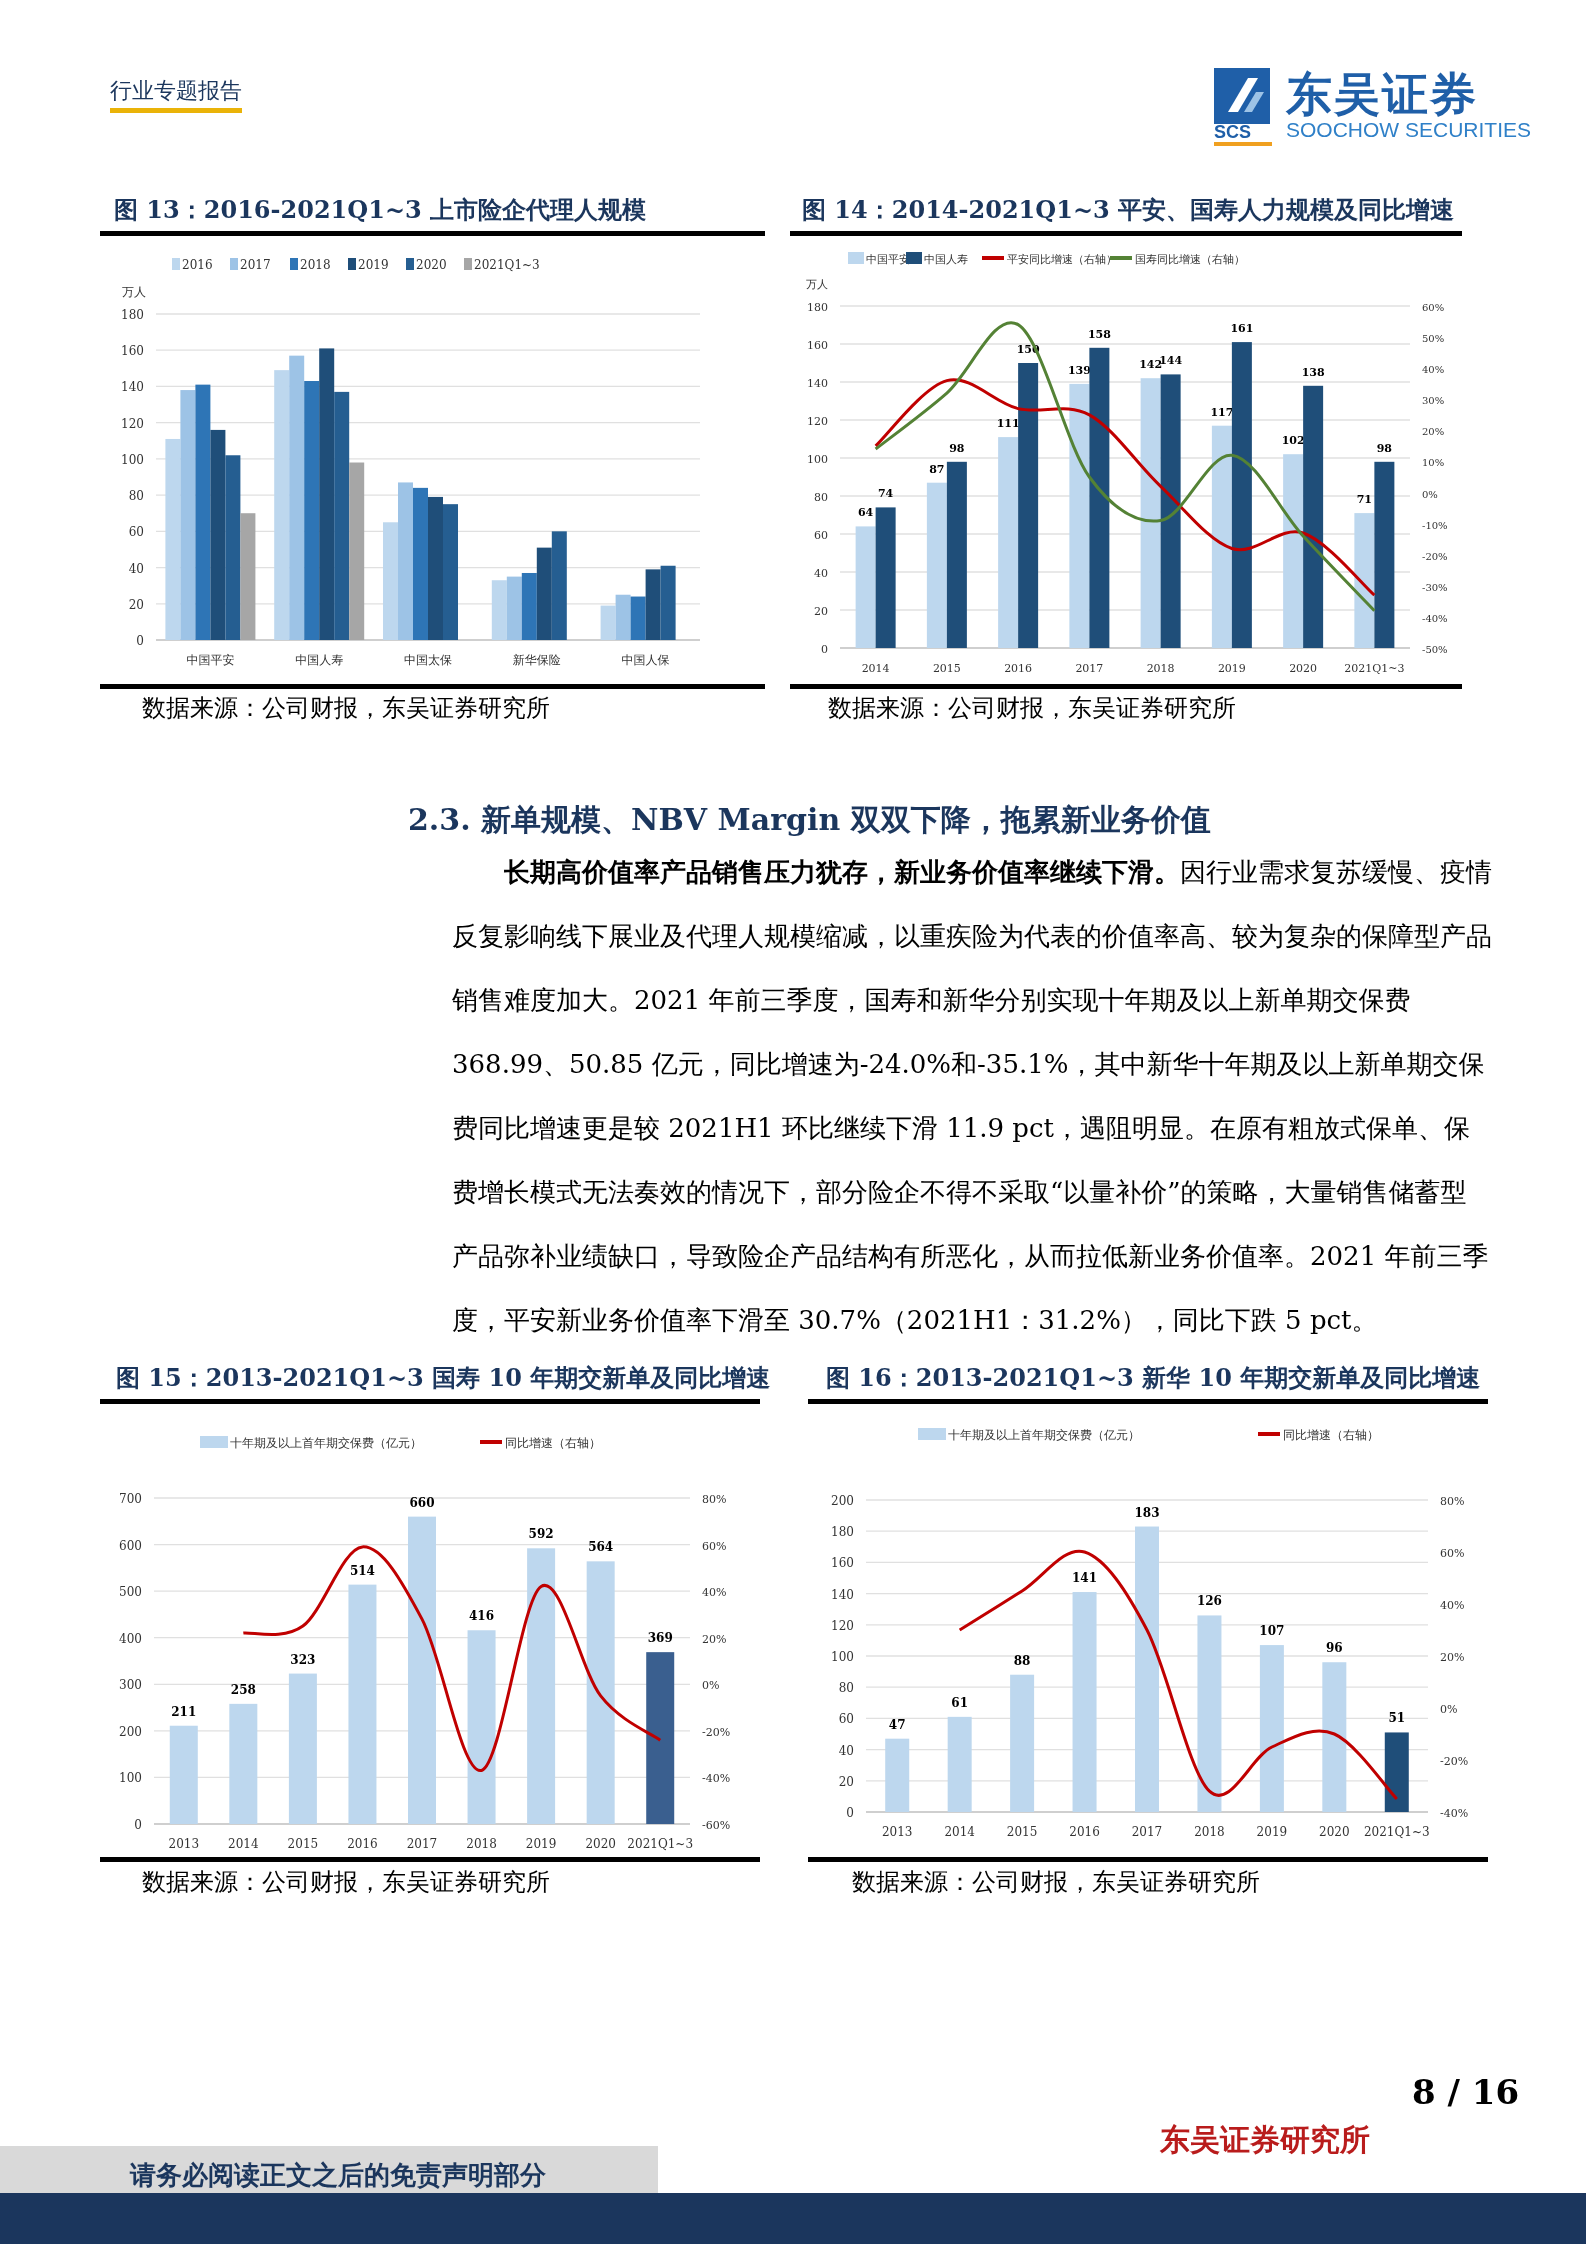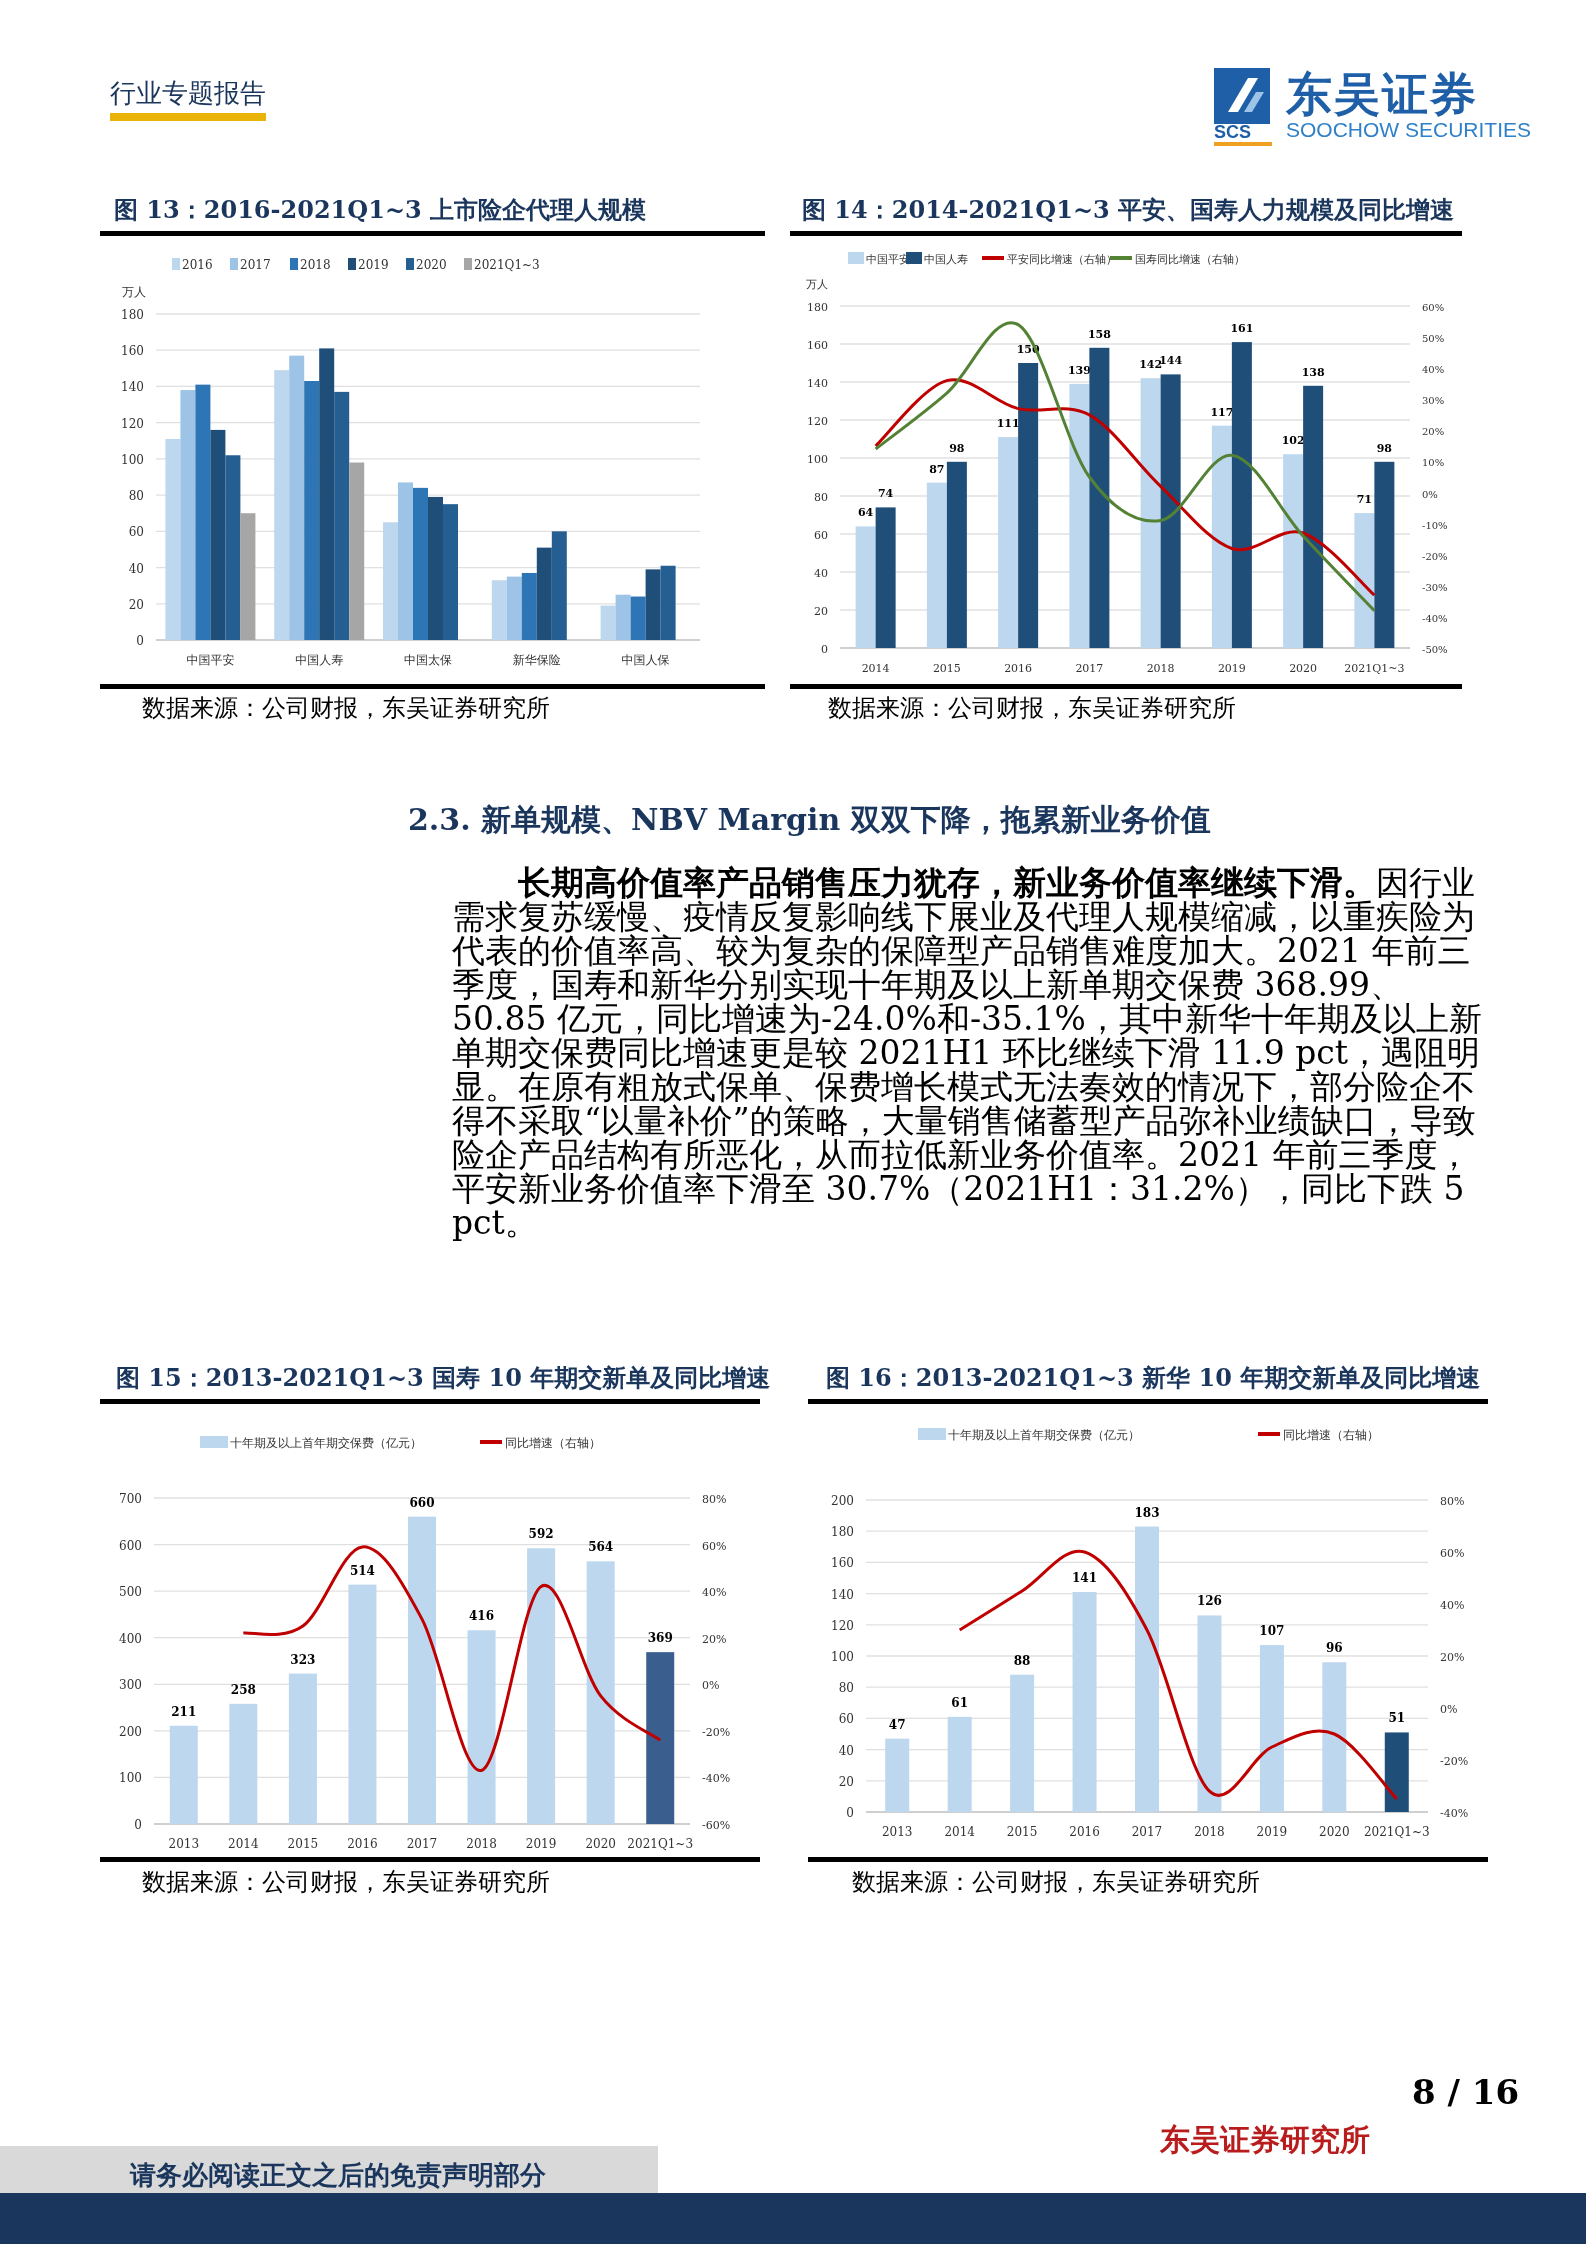--- a/index.html
+++ b/index.html
@@ -1,29 +1,29 @@
 <!DOCTYPE html>
 <html><head>
 <meta charset="utf-8">
 <style>
   html,body{margin:0;padding:0;background:#fff;}
   body{width:1586px;height:2244px;position:relative;overflow:hidden;font-family:"DejaVu Serif","Liberation Serif",serif;color:#000;}
   .abs{position:absolute;}
-  .hdr-title{left:110px;top:76px;font-size:26px;color:#1b365d;border-bottom:8px solid #eab308;padding-bottom:2px;}
+  .hdr-title{left:110px;top:76px;font-size:22px;color:#1b365d;border-bottom:5px solid #eab308;padding-bottom:2px;}
   .logo{left:1214px;top:68px;width:320px;height:76px;}
   .logo .mark{position:absolute;left:0;top:0;width:56px;height:56px;}
   .logo .cn{position:absolute;left:72px;top:-4px;font-family:"DejaVu Sans","Liberation Sans",sans-serif;font-weight:bold;font-size:46px;color:#1f5fa8;letter-spacing:2px;}
   .logo .en{position:absolute;left:72px;top:50px;font-family:"Liberation Sans","DejaVu Sans",sans-serif;font-size:21px;color:#2f80c8;}
   .logo .scs{position:absolute;left:0;top:54px;font-family:"Liberation Sans",sans-serif;font-weight:bold;font-size:18px;color:#1f5fa8;}
   .logo .bar{position:absolute;left:0;top:74px;width:58px;height:4px;background:#f0a020;}
   .fig-title{font-weight:bold;font-size:24px;color:#1b365d;white-space:nowrap;}
   .rule{height:5px;background:#000;}
   .source{font-size:24px;color:#000;white-space:nowrap;margin-left:28px;}
   .section{left:408px;top:800px;font-size:30px;font-weight:bold;color:#1b365d;white-space:nowrap;}
-  .para{left:452px;top:866px;width:1040px;font-size:33px;line-height:34px;}
+  .para{left:452px;top:840px;width:1040px;font-size:26px;line-height:64px;}
   .para p{margin:0;text-indent:2em;}
   .para b{font-weight:bold;}
   .pagenum{left:1412px;top:2072px;font-size:34px;font-weight:bold;}
   .footer-org{left:1160px;top:2120px;font-size:30px;font-weight:bold;color:#b91c1c;}
   .footer-gray{left:0;top:2146px;width:658px;height:56px;background:#d9d9d9;}
   .footer-disc{left:130px;top:2158px;font-size:26px;font-weight:bold;color:#1b365d;}
   .footer-band{left:0;top:2193px;width:1586px;height:51px;background:#1b365d;}
   svg text{font-family:"DejaVu Serif","Liberation Serif",serif;}
 </style>
 </head>

